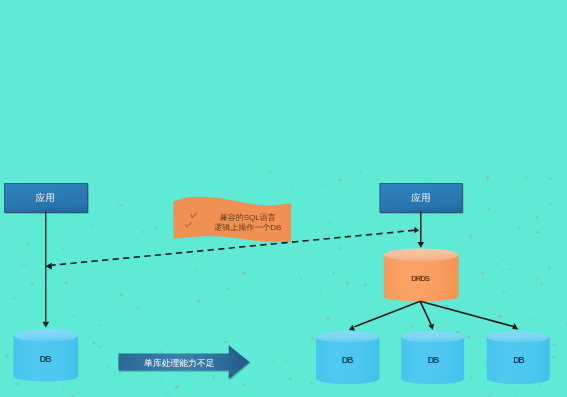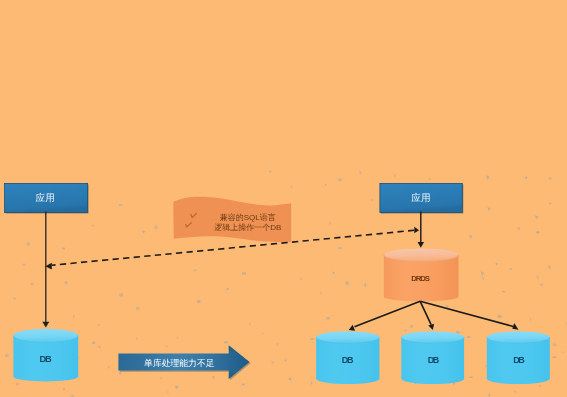--- a/index.html
+++ b/index.html
@@ -1,18 +1,18 @@
 <!DOCTYPE html>
 <html><head>
 <meta charset="utf-8">
 <style>
   html,body{margin:0;padding:0;}
   body{width:567px;height:397px;overflow:hidden;background:#ffffff;
        font-family:"Liberation Sans","DejaVu Sans",sans-serif;}
-  #stage{position:relative;width:567px;height:397px;background:#fdba74;}
+  #stage{position:relative;width:567px;height:397px;background:#5eead4;}
   svg.layer{position:absolute;left:0;top:0;width:567px;height:397px;display:block;}
   svg.layer{filter:blur(0.42px);}
   text{font-family:"Liberation Sans","DejaVu Sans",sans-serif;}
 </style>
 </head>
 <body>
 
 <div id="stage">
 <svg class="layer" viewBox="0 0 567 397">
   <defs>

